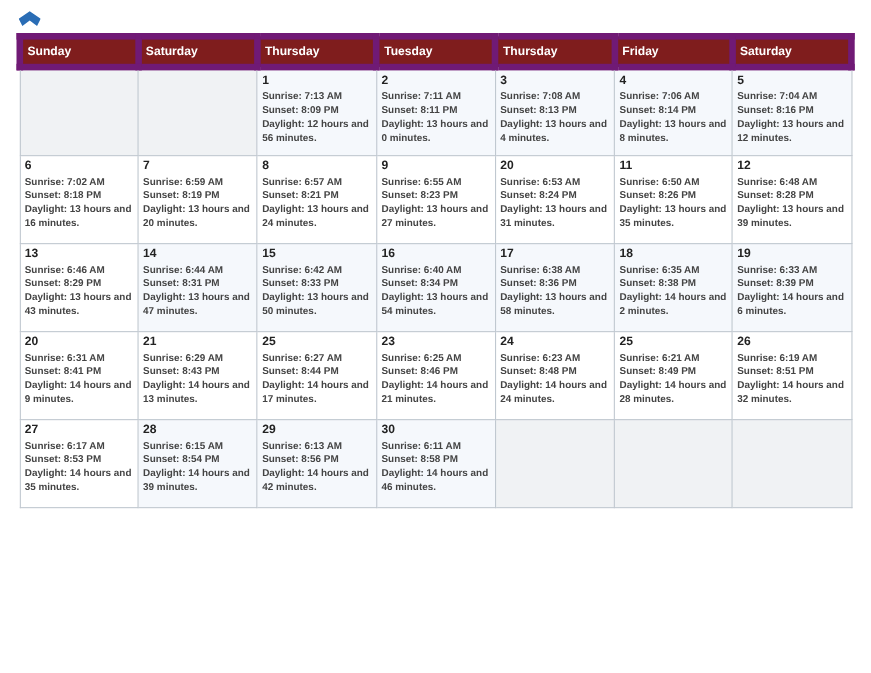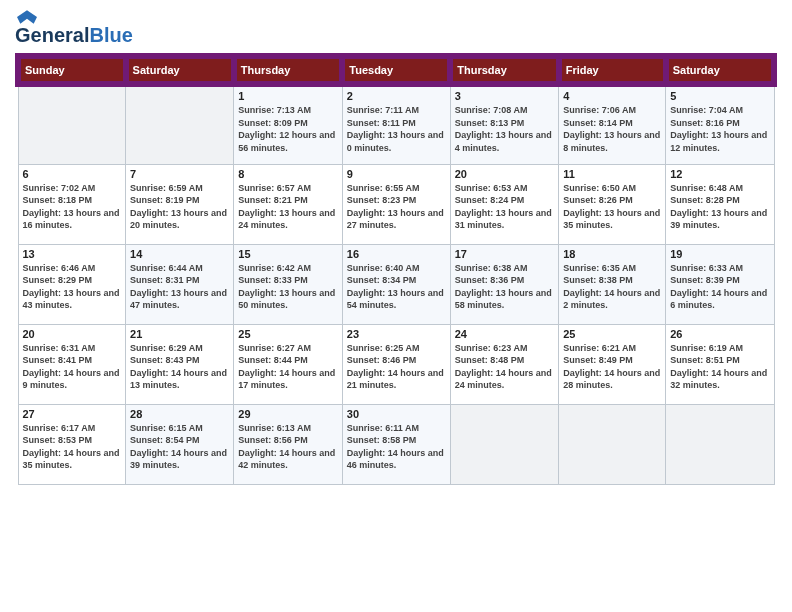--- a/index.html
+++ b/index.html
@@ -88,24 +88,20 @@
   </style>
 </head>
 <body>
 
 <div class="header">
   <div class="logo">
     <div class="logo-line">
       <svg class="logo-icon" viewBox="0 0 24 16">
         <polygon points="12,0 24,8 20,16 12,10 4,16 0,8" fill="#2a6db5"></polygon>
       </svg>
-    </div>
-    <div style="display:flex; align-items:baseline; gap:0;">
-      <span style="font-size:20px; font-weight:bold; color:#1a3a5c;">General</span>
-      <span style="font-size:20px; font-weight:bold; color:#2a6db5;">Blue</span>
     </div>
   </div>
 </div>
 
 <table>
   <thead>
     <tr>
     <th>Sunday</th>
         <th>Saturday</th>
         <th>Thursday</th>

